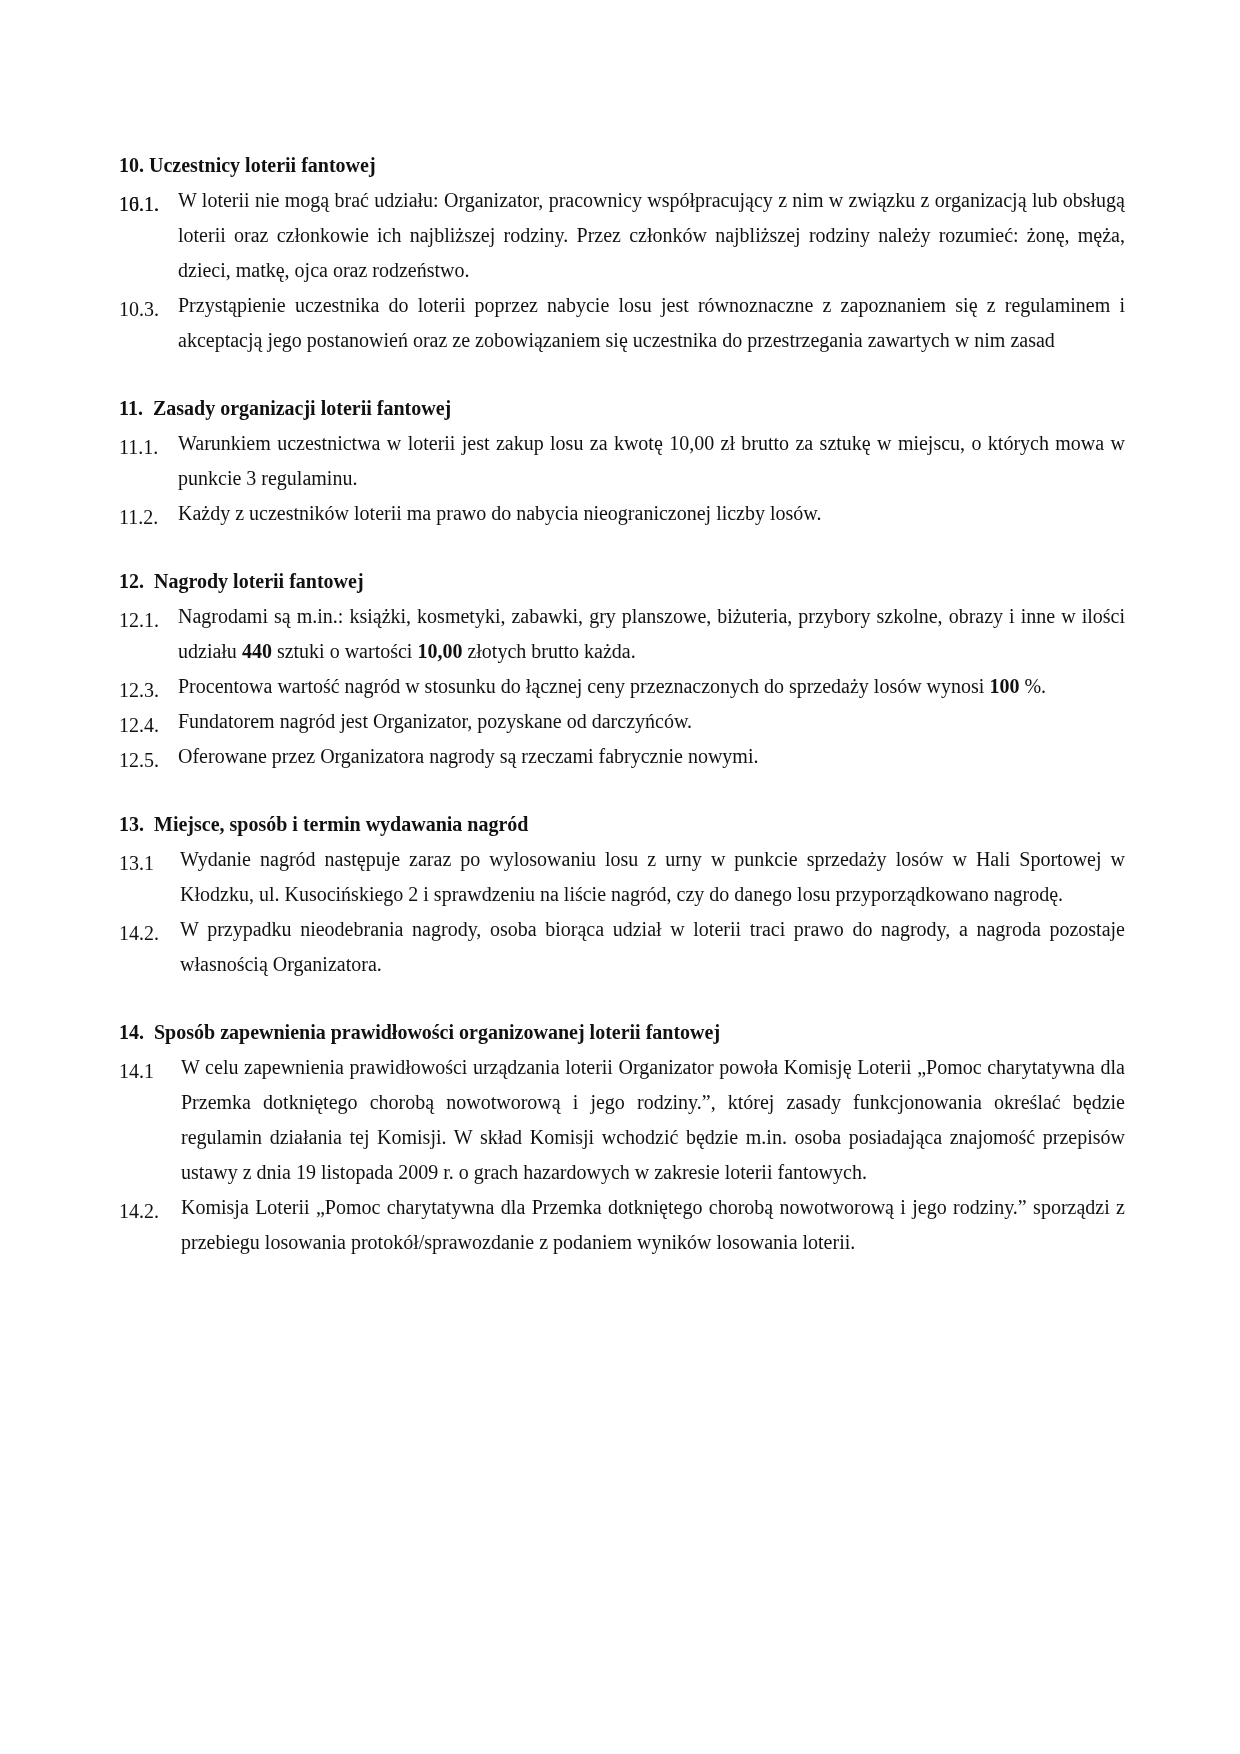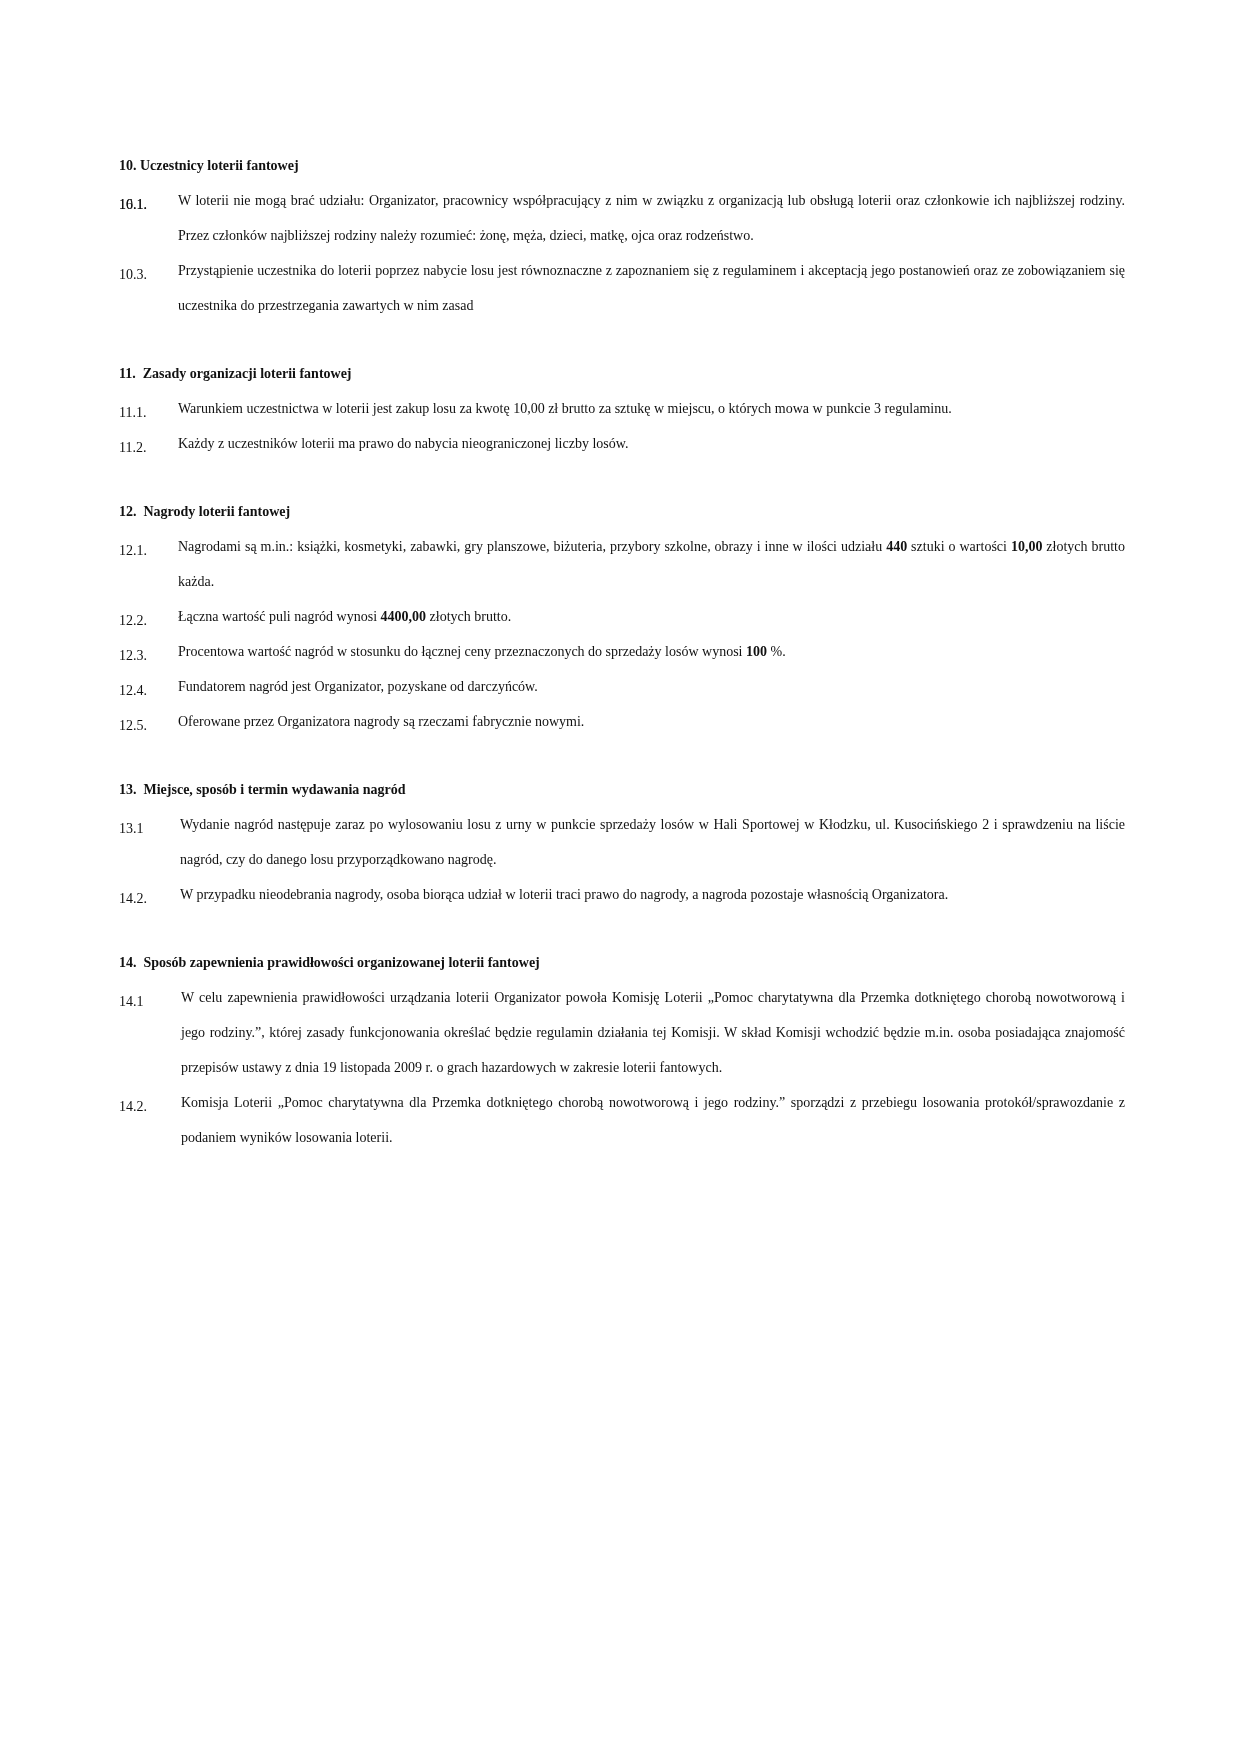--- a/index.html
+++ b/index.html
@@ -13,21 +13,21 @@
       position: relative;
       overflow: hidden;
       font-family: "Liberation Serif", "DejaVu Serif", serif;
       color: #111111;
     }
     .page {
       position: absolute;
       left: 119px;
       top: 148px;
       width: 1006px;
-      font-size: 14px;
+      font-size: 20px;
       line-height: 35px;
     }
     .section {
       margin: 0 0 33px 0;
     }
     .section-heading {
       font-weight: bold;
       margin: 0;
       white-space: pre;
     }
@@ -82,24 +82,20 @@
     </div>
   </div>
 
   <div class="section">
     <div class="section-heading">12.  Nagrody loterii fantowej</div>
     <div class="item">
       <span class="num">12.1.</span>
       <span><span>Nagrodami są m.in.: książki, kosmetyki, zabawki, gry planszowe, biżuteria, przybory szkolne, obrazy i inne w ilości udziału </span><b>440</b><span> sztuki o wartości </span><b>10,00</b><span> złotych brutto każda.</span></span>
     </div>
     <div class="item">
-      <span class="num">12.2.</span>
-      <span><span>Łączna wartość puli nagród wynosi </span><b>4400,00</b><span> złotych brutto.</span></span>
-    </div>
-    <div class="item">
       <span class="num">12.3.</span>
       <span><span>Procentowa wartość nagród w stosunku do łącznej ceny przeznaczonych do sprzedaży losów wynosi </span><b>100</b><span> %.</span></span>
     </div>
     <div class="item">
       <span class="num">12.4.</span>
       <span>Fundatorem nagród jest Organizator, pozyskane od darczyńców.</span>
     </div>
     <div class="item">
       <span class="num">12.5.</span>
       <span>Oferowane przez Organizatora nagrody są rzeczami fabrycznie nowymi.</span>

